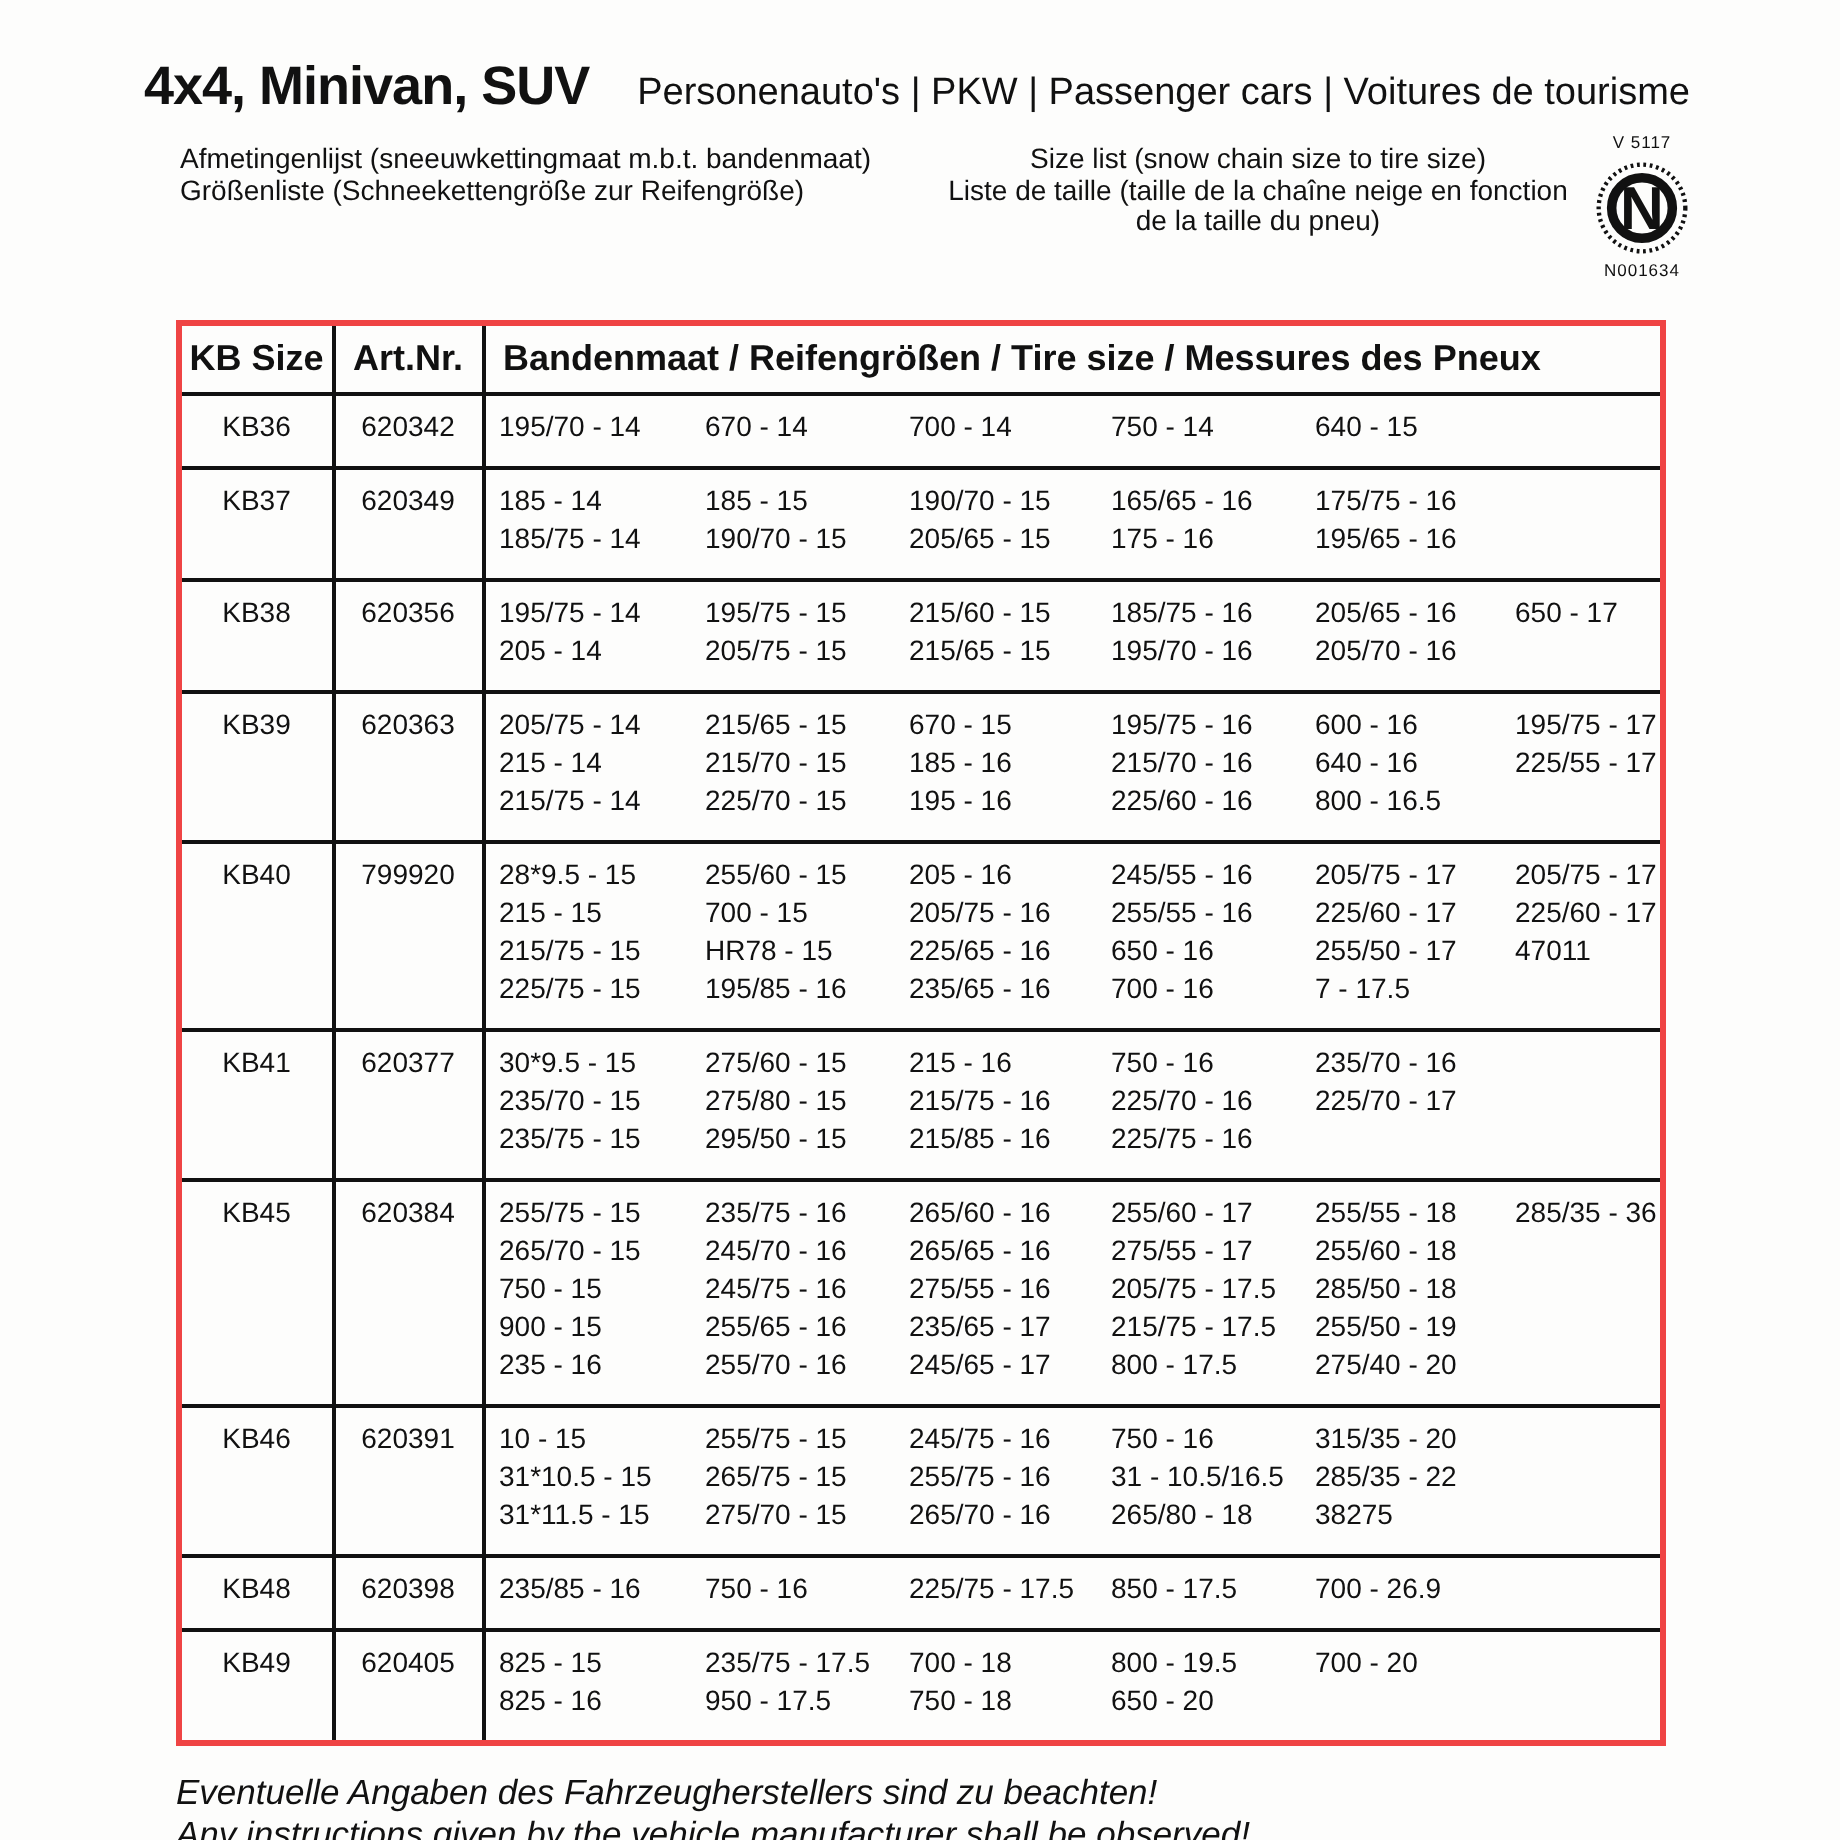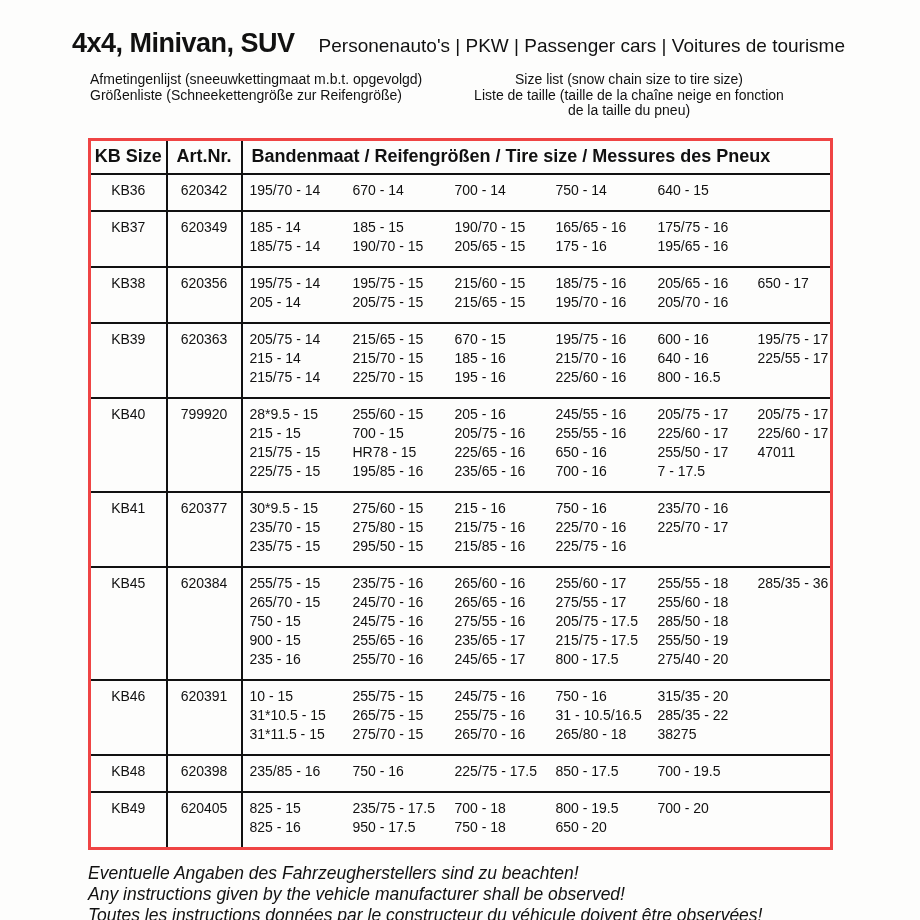--- a/index.html
+++ b/index.html
@@ -64,28 +64,37 @@
 
 <div class="page">
 
   <div class="title-row">
     <div class="doc-title">4x4, Minivan, SUV</div>
     <div class="doc-subtitle">Personenauto's | PKW | Passenger cars | Voitures de tourisme</div>
   </div>
 
   <div class="desc-row">
     <div class="desc-block desc-left">
-        <div>Afmetingenlijst (sneeuwkettingmaat m.b.t. opgevolgd)</div>
+        <div>Afmetingenlijst (sneeuwkettingmaat m.b.t. bandenmaat)</div>
         <div>Größenliste (Schneekettengröße zur Reifengröße)</div>
       </div>
     <div class="desc-block desc-right">
         <div>Size list (snow chain size to tire size)</div>
         <div>Liste de taille (taille de la chaîne neige en fonction</div>
         <div>de la taille du pneu)</div>
       </div>
+    <div class="cert-block">
+      <div class="cert-code">V 5117</div>
+      <svg class="cert-mark" width="52" height="52" viewBox="0 0 60 60">
+        <circle cx="30" cy="30" r="25" fill="none" stroke="#111" stroke-width="2.5" stroke-dasharray="1.6 2.1"></circle>
+        <circle cx="30" cy="30" r="17.5" fill="none" stroke="#111" stroke-width="5.5"></circle>
+        <text x="30" y="42" text-anchor="middle" font-family="Liberation Sans, sans-serif" font-size="35" font-weight="bold" fill="#111">N</text>
+      </svg>
+      <div class="cert-code">N001634</div>
+    </div>
   </div>
 
   <table class="size-table">
     <colgroup>
       <col class="col-kb">
         <col class="col-art">
         <col class="col-sizes">
     </colgroup>
     <thead>
       <tr>
@@ -312,21 +321,21 @@
         </tr>
         <tr>
           <td class="kb-cell">KB48</td>
           <td class="art-cell">620398</td>
           <td class="sizes-cell">
             <div class="size-line">
               <span>235/85 - 16</span>
               <span>750 - 16</span>
               <span>225/75 - 17.5</span>
               <span>850 - 17.5</span>
-              <span>700 - 19.5</span>
+              <span>700 - 26.9</span>
             </div>
           </td>
         </tr>
         <tr>
           <td class="kb-cell">KB49</td>
           <td class="art-cell">620405</td>
           <td class="sizes-cell">
             <div class="size-line">
               <span>825 - 15</span>
               <span>235/75 - 17.5</span>

